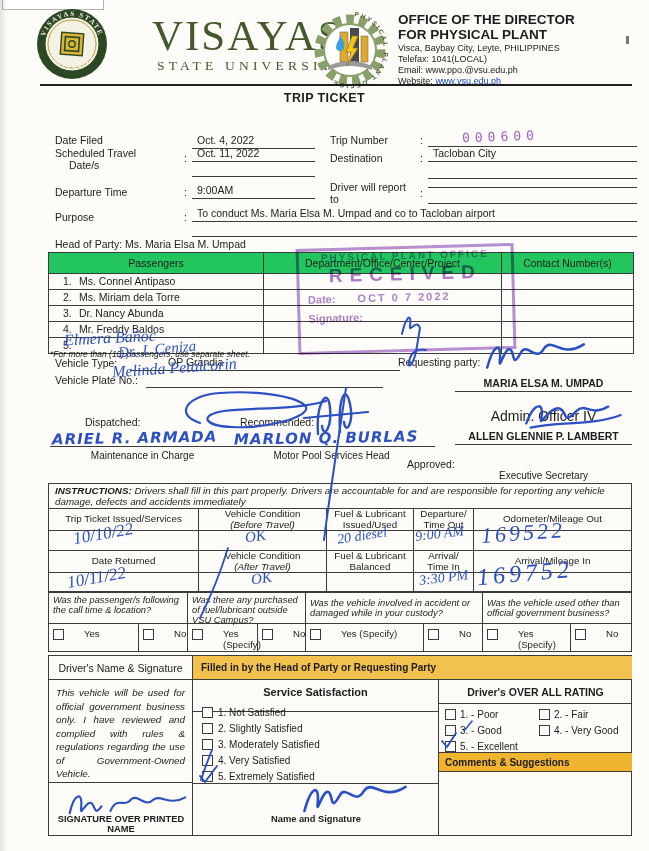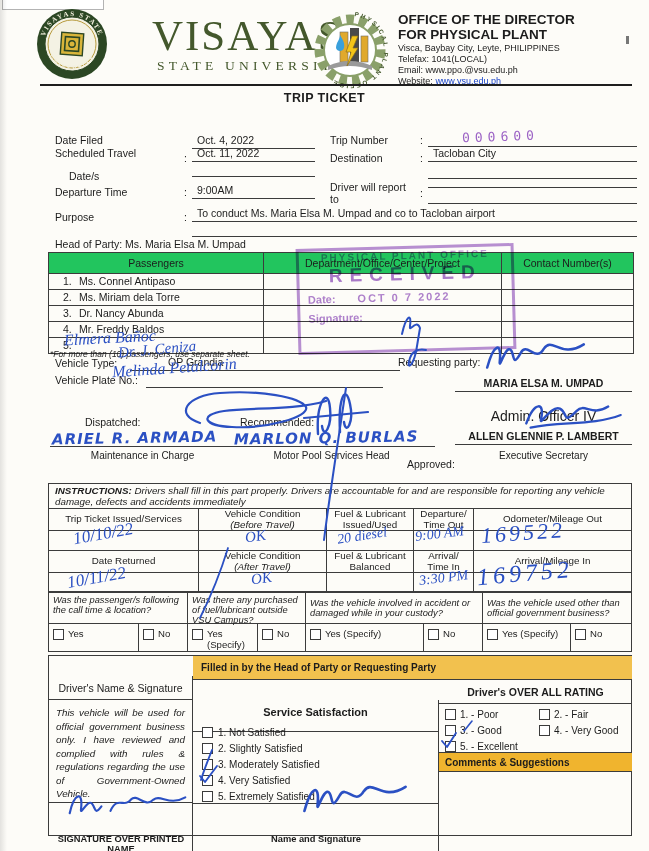--- a/index.html
+++ b/index.html
@@ -28,25 +28,25 @@
   
   #ibox{position:absolute;left:48px;top:483px;width:584px;height:109px;border:1px solid #3c3c3c;box-sizing:border-box;}
   #itext{height:24px;padding:2px 6px 0 6px;font-size:9.8px;line-height:10.8px;font-style:italic;box-sizing:border-box;}
   #igrid{display:grid;grid-template-columns:150px 128px 87px 60px 157px;grid-template-rows:22px 20px 22px 19px;}
   #igrid .ic{border-top:1px solid #3c3c3c;border-right:1px solid #3c3c3c;font-size:9.8px;text-align:center;display:flex;flex-direction:column;justify-content:center;line-height:10.5px;position:relative;}
   #igrid .ic.last{border-right:none;}
   
   #qtable{position:absolute;left:48px;top:592px;width:584px;height:60px;border:1px solid #3c3c3c;box-sizing:border-box;display:grid;grid-template-columns:90px 49px 70px 48px 118px 59px 88px 60px;grid-template-rows:31px 27px;}
   #qtable .qc{border-right:1px solid #3c3c3c;border-bottom:1px solid #3c3c3c;grid-column:span 2;font-size:9.3px;font-style:italic;padding:2px 4px;line-height:10.2px;box-sizing:border-box;}
   #qtable .qc.lastc,#qtable .qa.lastc{border-right:none;}
-  #qtable .qa{border-right:1px solid #3c3c3c;font-size:9.6px;display:flex;align-items:flex-start;gap:4px;padding:5px 2px 0 4px;box-sizing:border-box;line-height:10.5px;}
+  #qtable .qa{border-right:1px solid #3c3c3c;font-size:9.6px;display:flex;align-items:flex-start;gap:20px;padding:5px 2px 0 4px;box-sizing:border-box;line-height:10.5px;}
   
   #btable{position:absolute;left:48px;top:655px;width:584px;height:181px;border:1px solid #3c3c3c;box-sizing:border-box;}
   .bc{position:absolute;box-sizing:border-box;}
-  .br{border-right:1px solid #3c3c3c;margin-top:20px;}
+  .br{border-right:1px solid #3c3c3c;}
   .bb{border-bottom:1px solid #3c3c3c;}
   .gold{background:#F0B42E;}
   .opt-row{display:flex;align-items:center;gap:5px;height:16px;font-size:10px;}
   .rate-cell{display:flex;align-items:center;gap:4px;height:16px;font-size:10px;}
   
   #stamp{position:absolute;left:297px;top:246px;width:212px;height:100px;border:3px solid rgba(155,99,197,.70);transform:rotate(-1.6deg);color:#9C63C5;z-index:20;mix-blend-mode:multiply;}
   #stamp .s1{margin-top:1px;text-align:center;font-size:10px;font-weight:bold;letter-spacing:2px;opacity:.65;white-space:nowrap;}
   #stamp .s2{text-align:center;font-size:19px;font-weight:bold;letter-spacing:7px;opacity:.85;margin-top:2px;white-space:nowrap;}
   #stamp .s3{margin-top:6px;margin-left:8px;font-size:11px;font-weight:bold;opacity:.8;}
   #stamp .s3 .sv{margin-left:22px;letter-spacing:2px;}
@@ -109,21 +109,21 @@
     </div>
   </div>
 
   <div class="abs" style="left:40px;top:84px;width:592px;height:2px;background:#1e1e1e;"></div>
   <div class="abs center b" style="left:0;top:91px;width:649px;font-size:12.5px;letter-spacing:.4px;">TRIP TICKET</div>
 
   <div class="lbl" style="left:55px;top:134px;">Date Filed</div>
   <div class="f-line" style="left:192px;top:133px;width:118px;">Oct. 4, 2022</div>
 
   <div class="lbl" style="left:55px;top:147px;">Scheduled Travel</div>
-  <div class="lbl" style="left:55px;top:170px;padding-left:14px;">Date/s</div>
+  <div class="lbl" style="left:55px;top:159px;padding-left:14px;">Date/s</div>
   <div class="colon" style="left:184px;top:152px;">:</div>
   <div class="f-line" style="left:192px;top:146px;width:118px;">Oct. 11, 2022</div>
   <div class="f-line" style="left:192px;top:161px;width:118px;"></div>
 
   <div class="lbl" style="left:55px;top:186px;">Departure Time</div>
   <div class="colon" style="left:184px;top:186px;">:</div>
   <div class="f-line" style="left:192px;top:183px;width:118px;">9:00AM</div>
 
   <div class="lbl" style="left:55px;top:211px;">Purpose</div>
   <div class="colon" style="left:184px;top:211px;">:</div>
@@ -228,21 +228,21 @@
       <path stroke-width="2" d="M58 6 C50 60 42 110 36 158"></path>
       <path stroke-width="2.2" d="M16 36 L80 30"></path>
     </svg>
 
   <div class="lbl" style="left:407px;top:418px;margin-top:40px;">Approved:</div>
   <svg class="sig" style="left:520px;top:396px;" width="105" height="38" viewBox="0 0 100 36">
       <path stroke-width="2.3" d="M6 26 C14 4 24 6 20 22 C18 30 30 8 38 12 C46 16 40 28 54 14 C62 6 68 20 84 10"></path>
       <path stroke-width="2" d="M10 30 C40 24 70 28 96 18"></path>
     </svg>
   <div class="f-line b center" style="left:455px;top:429px;width:177px;padding-left:0;">ALLEN GLENNIE P. LAMBERT</div>
-  <div class="abs center" style="left:455px;top:450px;width:177px;font-size:10px;">Executive Secretary</div>
+  <div class="abs center" style="left:455px;top:470px;width:177px;font-size:10px;">Executive Secretary</div>
 
   <div id="ibox" style="position:absolute;">
     <div id="itext"><span class="b">INSTRUCTIONS:</span> <span>Drivers shall fill in this part properly.  Drivers are accountable for and are responsible for reporting any vehicle damage, defects and accidents immediately</span></div>
     <div id="igrid">
       <div class="ic">Trip Ticket Issued/Services</div>
       <div class="ic">
           <span>Vehicle Condition</span>
           <span class="i">(Before Travel)</span>
         </div>
       <div class="ic">

